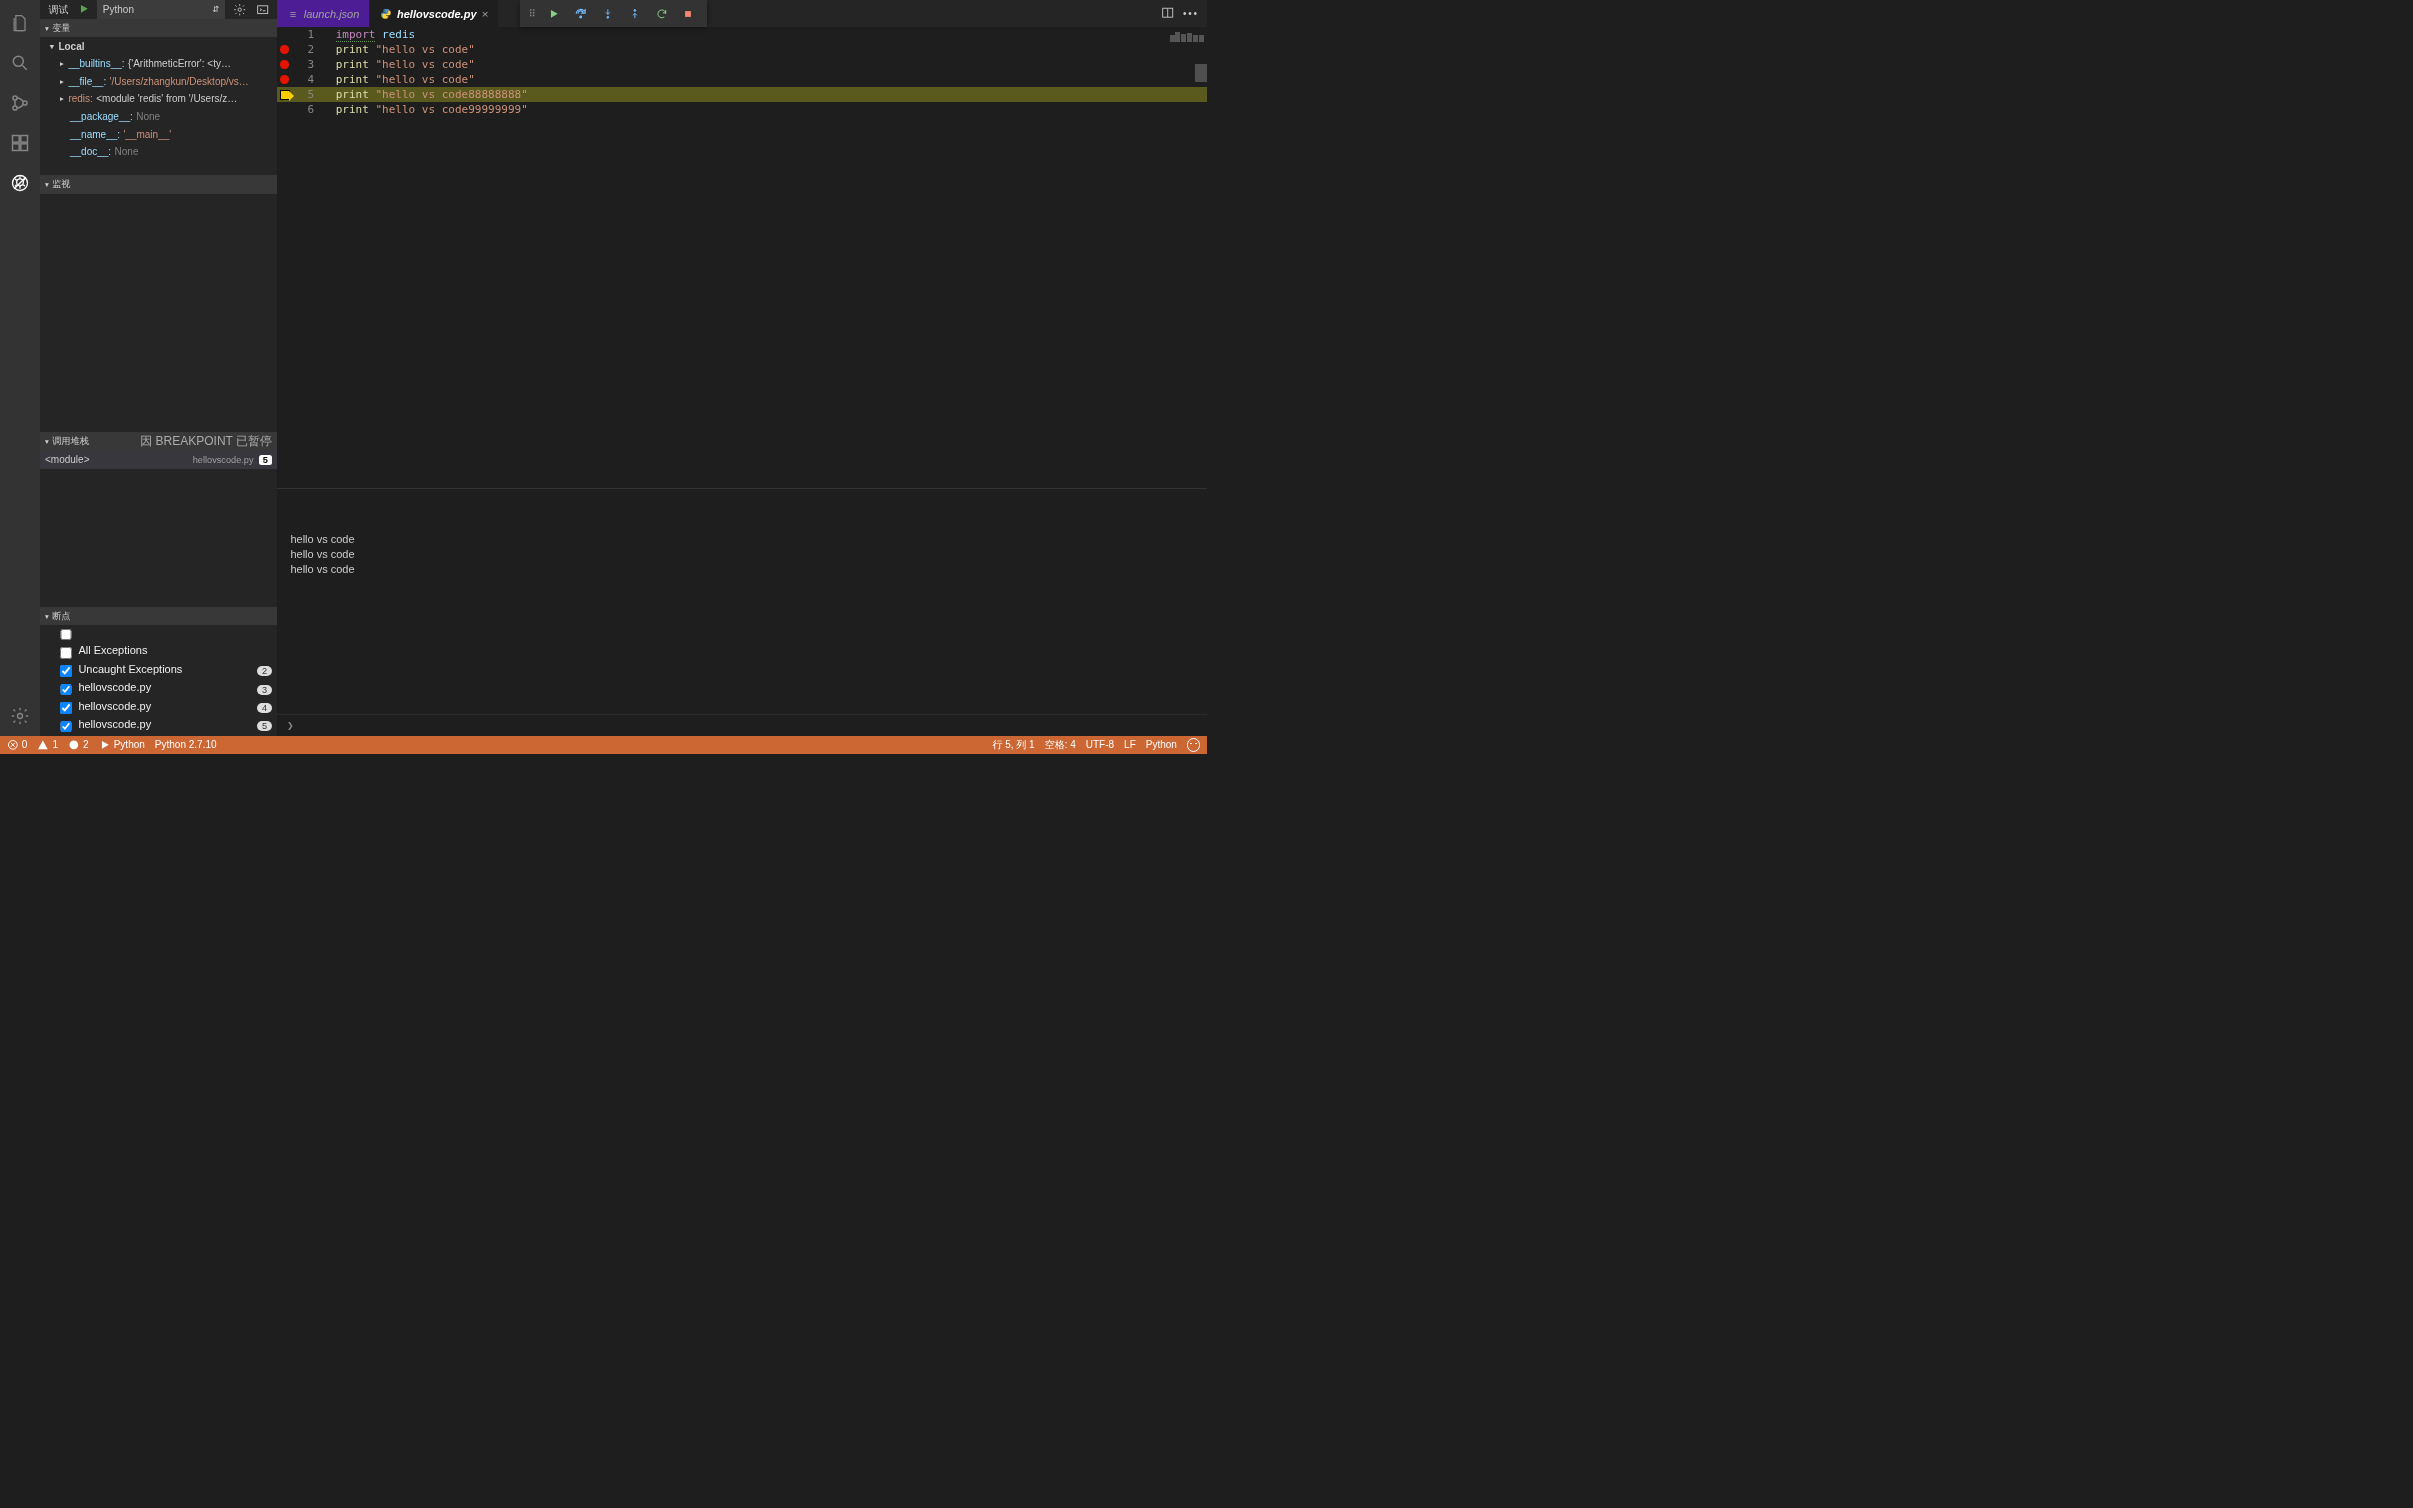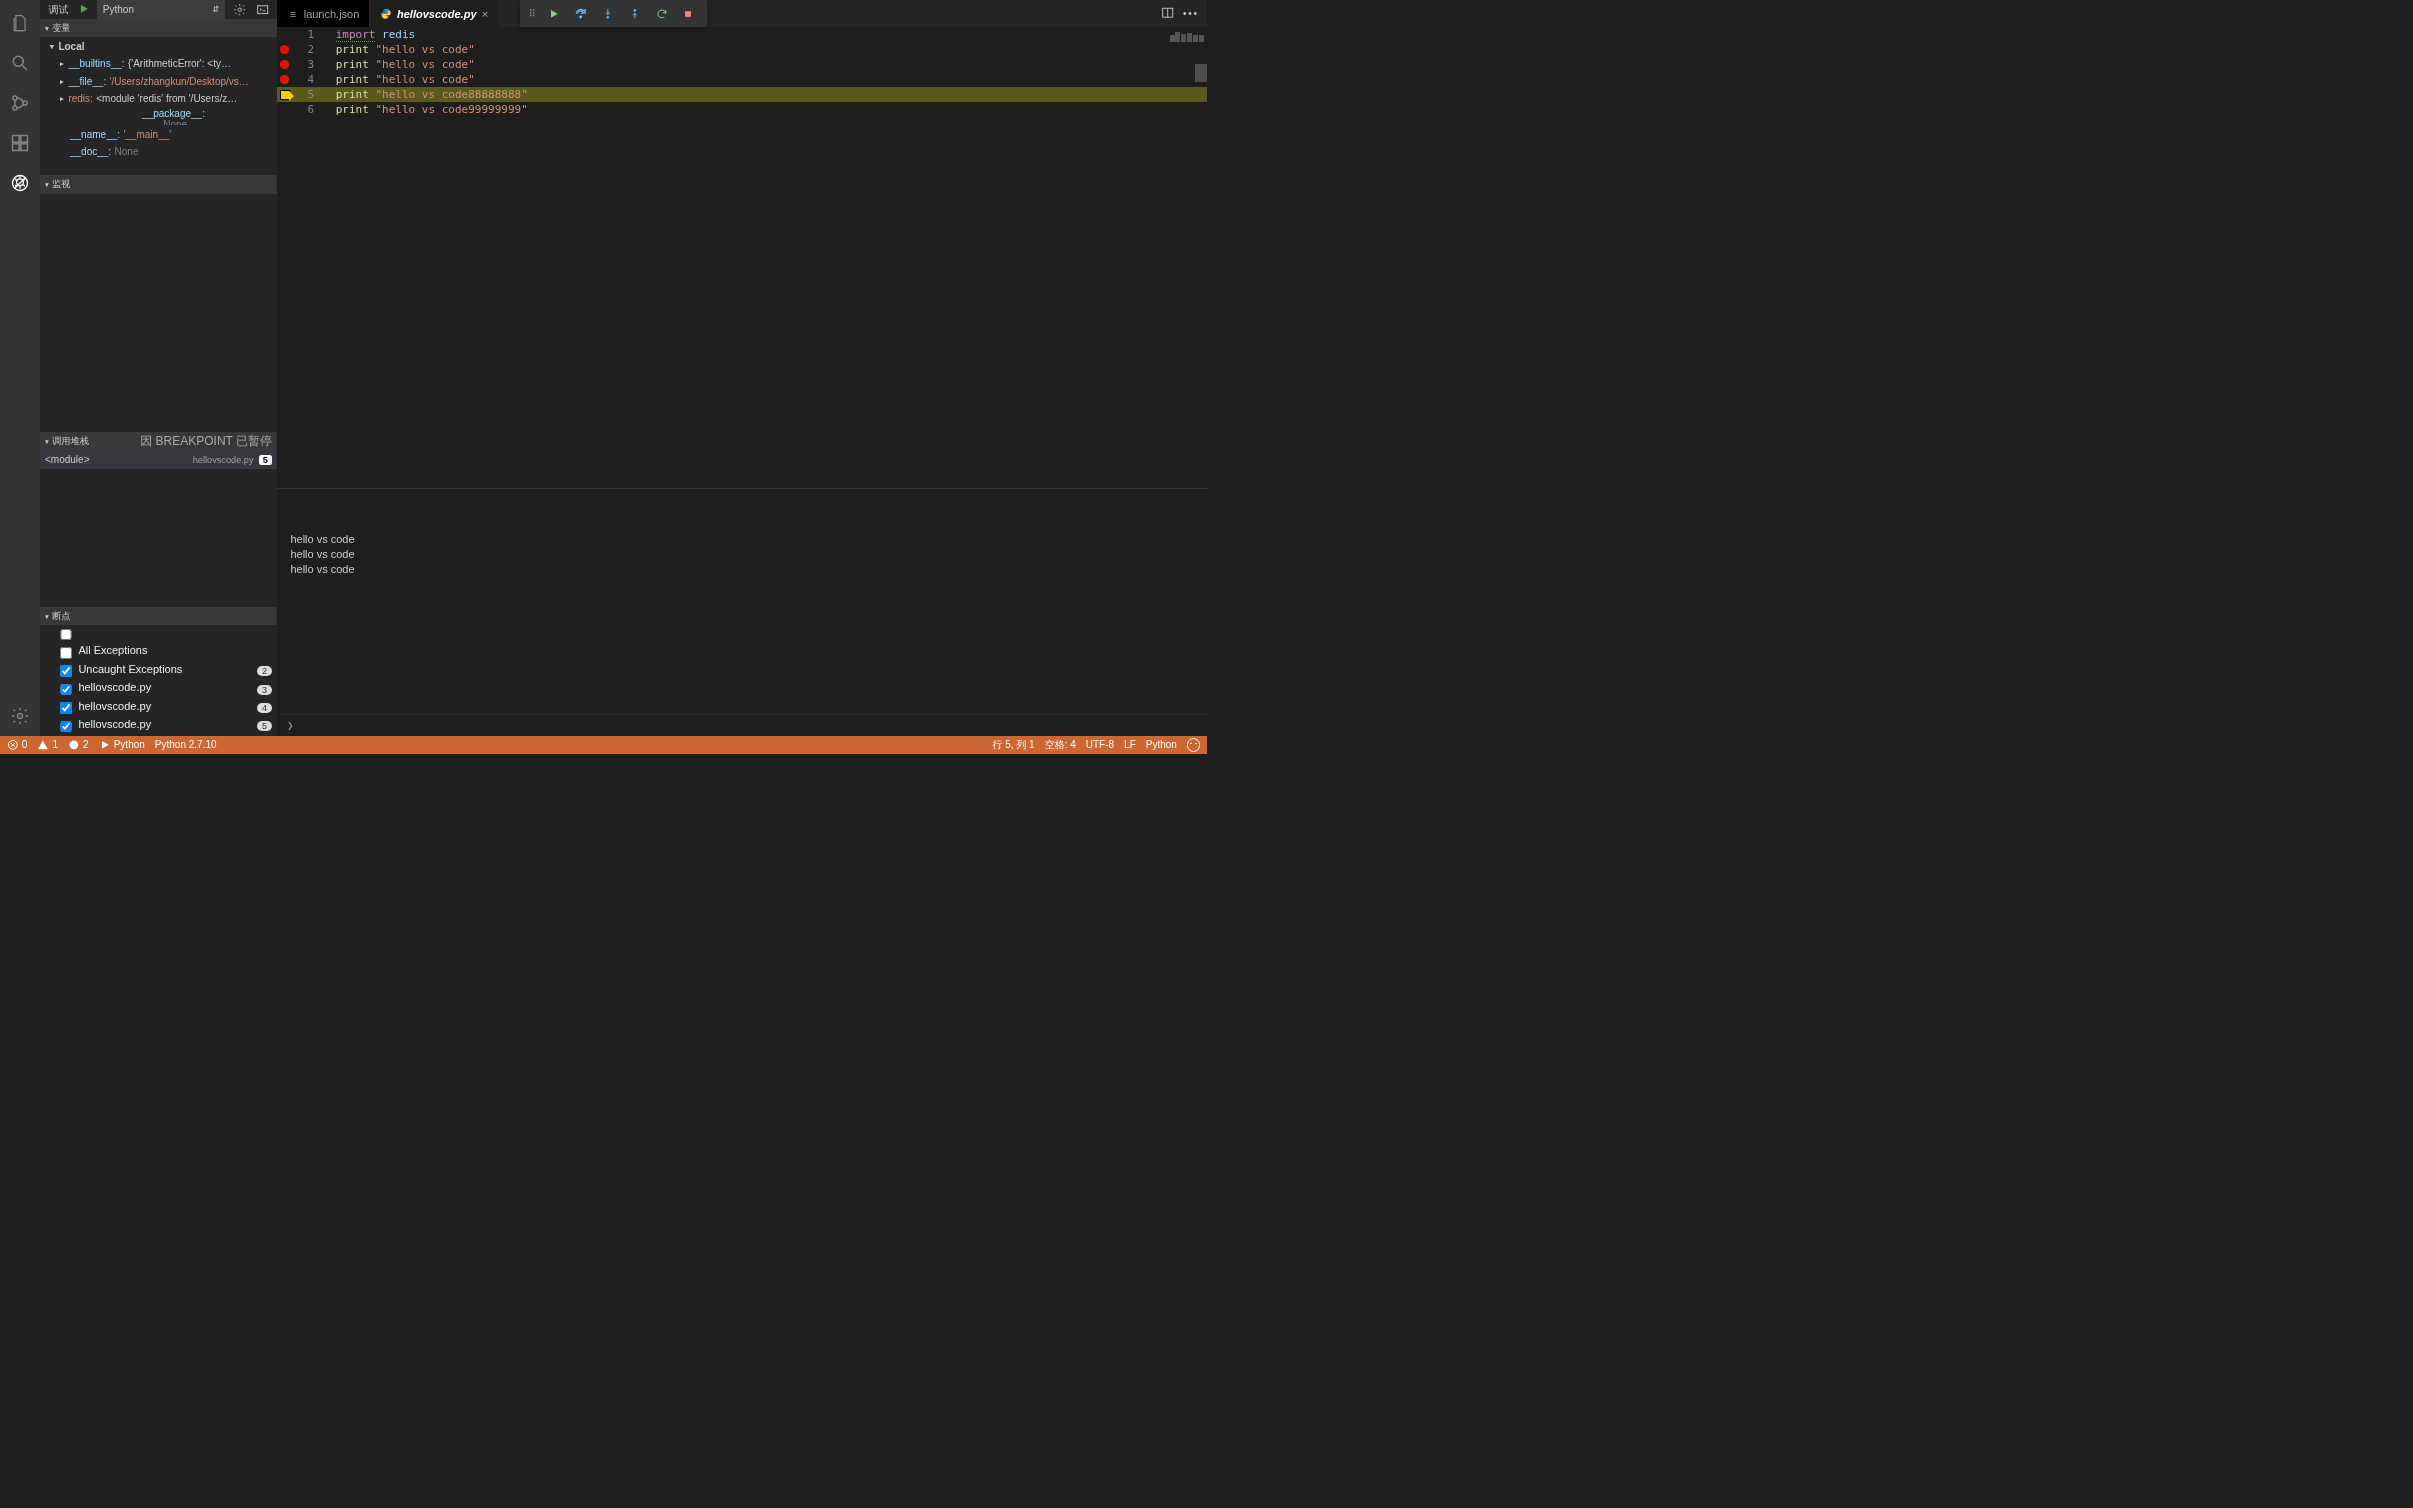--- a/index.html
+++ b/index.html
@@ -131,25 +131,26 @@
     background:#1e1e1e;
   }
   .tabbar {
     height: 27px;
     background: #252526;
     display:flex; align-items:stretch;
   }
   .tab {
     display:flex; align-items:center; gap:5px;
     padding: 0 10px;
-    background:#000000;
+    background:#4c1d95;
     color:#a0a0a0;
     font-size:11px;
     border-right:0.8px solid #252526;
     cursor:pointer;
+    font-style:italic;
   }
   .tab.active { background:#1e1e1e; color:#fff; font-style:italic; }
   .tab .close { color:#a0a0a0; font-size:11.7px; }
   .tab .icn { width:11.7px; height:11.7px; display:inline-flex;align-items:center;justify-content:center;}
   .tab .icn.cfg::before { content:"≡"; color:#a0a0a0; }
   .tab .icn.py { color:#3572A5; }
 
   
   .debug-ctrl {
     position: relative;
@@ -359,21 +360,21 @@
           <div class="tree-row " style="padding-left: 20px;">
             <span class="tw">▸</span>
             <span class="k">__file__:</span>
             <span class="v v-str"> '/Users/zhangkun/Desktop/vs…</span>
           </div>
           <div class="tree-row " style="padding-left: 20px;">
             <span class="tw">▸</span>
             <span class="k-redis">redis:</span>
             <span class="v "> &lt;module 'redis' from '/Users/z…</span>
           </div>
-          <div class="tree-row  indent2" style="padding-left: 30px; flex-direction: column;">
+          <div class="tree-row  indent2" style="padding-left: 30px;">
             <span class="k">__package__:</span>
             <span class="v v-none"> None</span>
           </div>
           <div class="tree-row  indent2" style="">
             <span class="k">__name__:</span>
             <span class="v v-str"> '__main__'</span>
           </div>
           <div class="tree-row  indent2" style="padding-left: 30px;">
             <span class="k">__doc__:</span>
             <span class="v v-none"> None</span>

